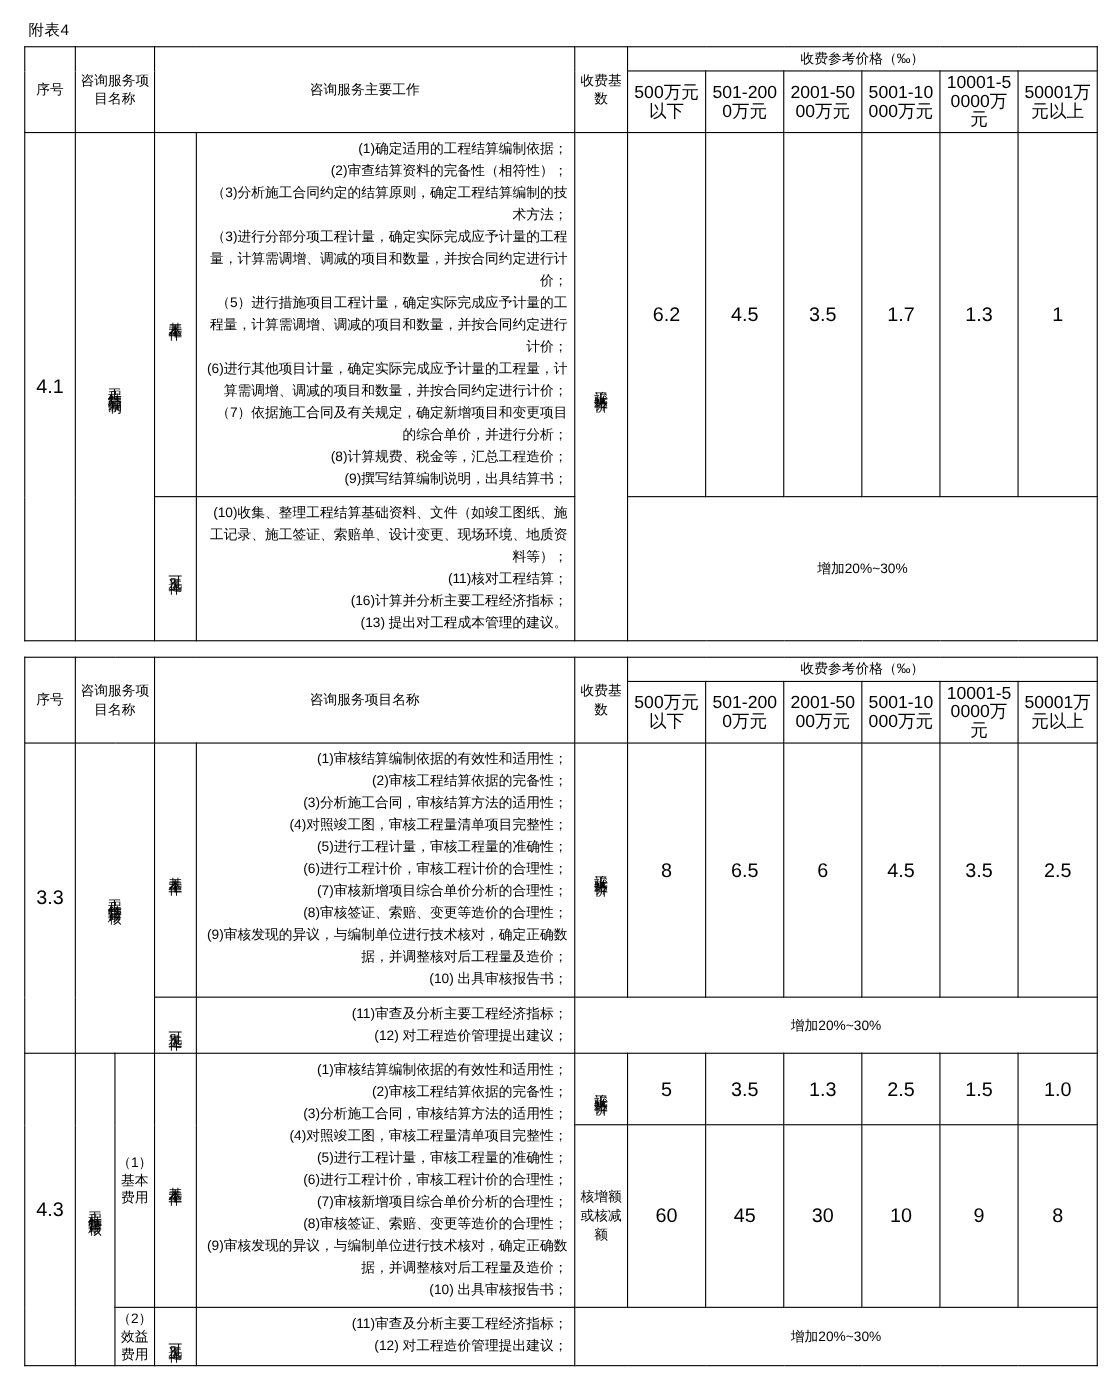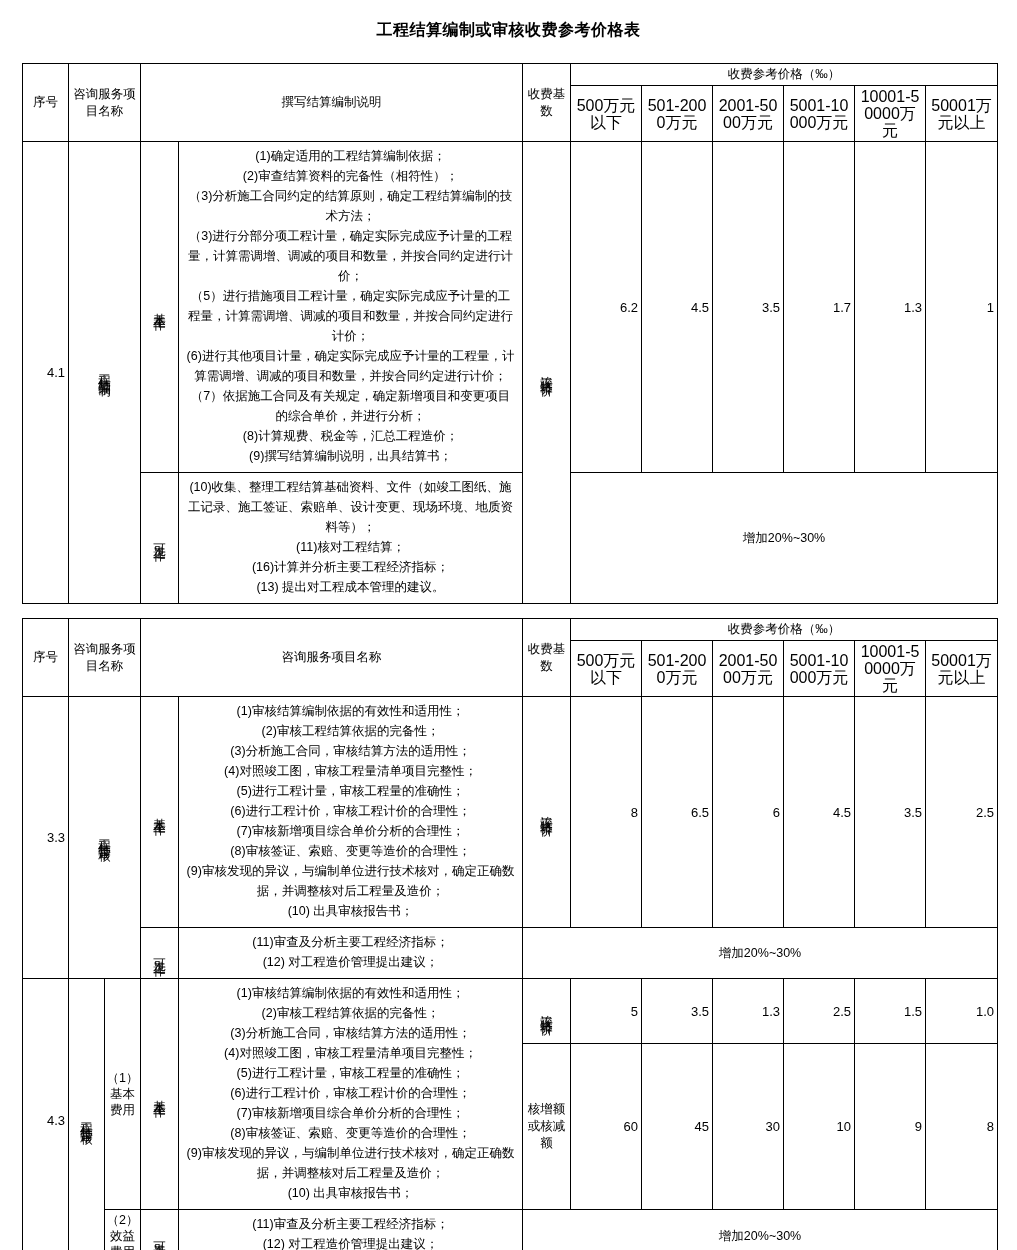--- a/index.html
+++ b/index.html
@@ -47,66 +47,66 @@
   }
   .hdr{font-size:12.5px;}
   .vtext{
     writing-mode:vertical-rl;
     text-orientation:upright;
     letter-spacing:2px;
     display:inline-block;
     line-height:16px;
   }
   .content-cell{
-    text-align:center;
+    text-align:right;
     vertical-align:top;
     padding:4px 6px 6px 6px;
     line-height:20px;
     font-size:12.5px;
   }
   .content-cell p{margin:0;}
-  .num{font-size:13px;text-align:right;}
+  .num{font-size:18px;}
   .small{font-size:16px;}
   .tbl2{margin-top:14px;}
   .vstack{
     display:flex;
     flex-direction:column;
     align-items:center;
     justify-content:flex-start;
     line-height:16px;
     font-size:12.5px;
   }
   .vstack span{display:block;}
 </style>
 </head>
 <body>
 
 <div class="page">
 
-  <div class="doc-title">工程结算编制或审核收费参考价格表</div>
+  <div class="attach-label">附表4</div>
 
   <table>
     <colgroup>
       <col style="width:46px">
       <col style="width:72px">
       <col style="width:38px">
       <col style="width:344px">
       <col style="width:48px">
       <col style="width:71px">
       <col style="width:71px">
       <col style="width:71px">
       <col style="width:71px">
       <col style="width:71px">
       <col style="width:72px">
     </colgroup>
     <tbody>
       <tr>
         <td rowspan="2" class="hdr">序号</td>
         <td rowspan="2" class="hdr">咨询服务项目名称</td>
-        <td rowspan="2" colspan="2" class="hdr">撰写结算编制说明</td>
+        <td rowspan="2" colspan="2" class="hdr">咨询服务主要工作</td>
         <td rowspan="2" class="hdr">收费基数</td>
         <td colspan="6" class="hdr">收费参考价格（‰）</td>
       </tr>
       <tr>
         <td class="small">500万元以下</td>
         <td class="small">501-2000万元</td>
         <td class="small">2001-5000万元</td>
         <td class="small">5001-10000万元</td>
         <td class="small">10001-50000万元</td>
         <td class="small">50001万元以上</td>

